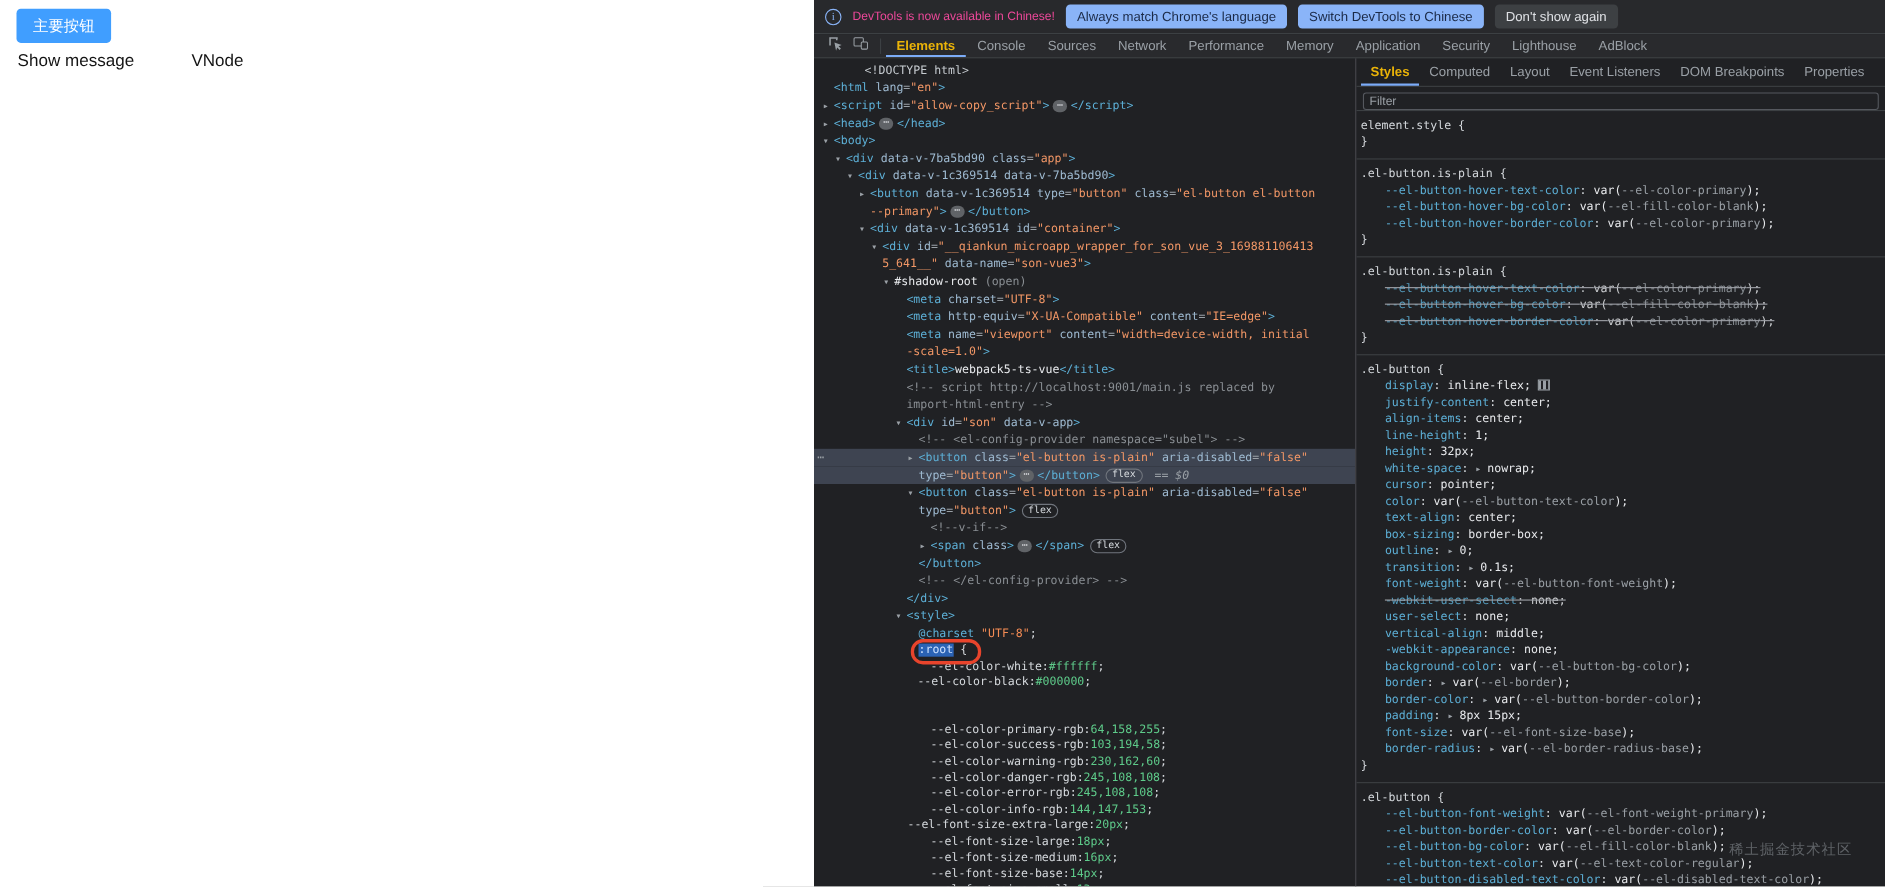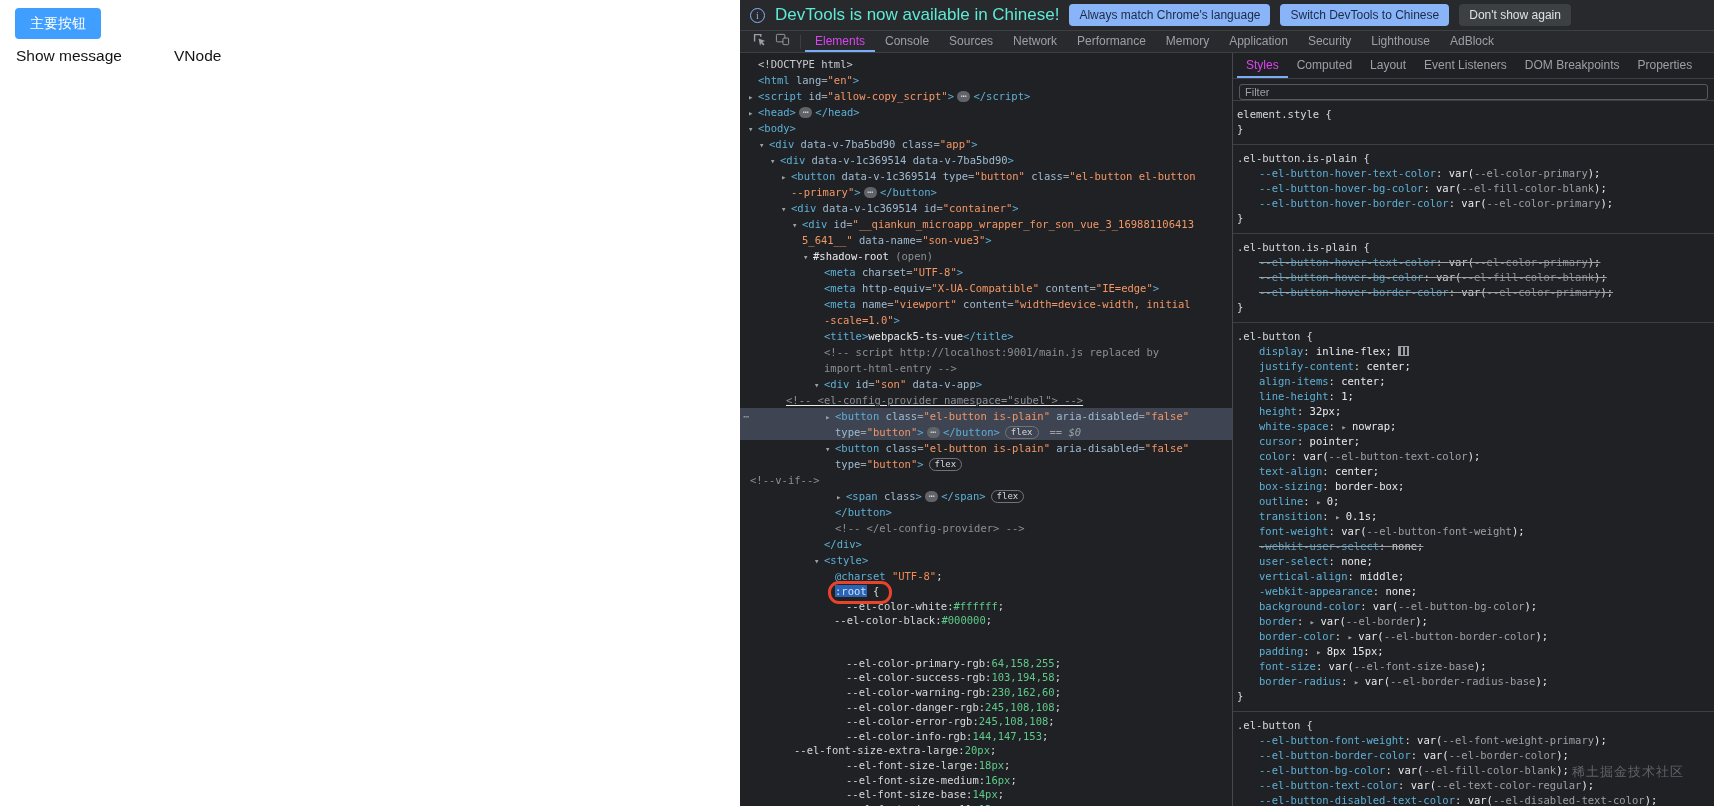--- a/index.html
+++ b/index.html
@@ -17,46 +17,46 @@
 
   
   .devtools { position:absolute; left:740px; top:0; width:974px; height:100%;
               background:#202124; color:#e8eaed; }
 
   .infobar { display:flex; align-items:center; height:31px; background:#28292c;
              border-bottom:1px solid #3c4043; padding:0 10px; gap:10px; }
   .info-icon { flex:none; width:15px; height:15px; border-radius:50%;
                border:1.5px solid #8ab4f8; color:#8ab4f8; font-size:10px;
                text-align:center; line-height:13px; font-family:"Liberation Serif",serif; }
-  .info-msg { font-size:17px; color:#5eead4; white-space:nowrap; }
+  .info-msg { font-size:11px; color:#ec4899; white-space:nowrap; }
   .ib-btn { font-size:12px; border:none; border-radius:4px; padding:4px 10px;
             white-space:nowrap; font-family:"Liberation Sans",sans-serif; }
   .ib-btn.blue { background:#8ab4f8; color:#1b2a47; }
   .ib-btn.gray { background:#3d4043; color:#dfe1e5; }
 
   .tabbar { display:flex; align-items:center; height:22px; background:#292a2d;
             border-bottom:1px solid #3c4043; padding-left:6px; }
   .tb-icons { display:flex; align-items:center; gap:8px; padding:0 6px; }
   .tb-sep { width:1px; height:14px; background:#3c4043; margin:0 4px; }
   .tabs { display:flex; height:100%; }
   .tab { padding:0 10px; line-height:21px; font-size:12px; color:#9aa0a6; white-space:nowrap; }
-  .tab.on { color:#d946ef; box-shadow:inset 0 -2px 0 #7cacf8; }
+  .tab.on { color:#eab308; box-shadow:inset 0 -2px 0 #7cacf8;font-weight:bold; }
 
   .main { position:relative; display:flex; height:753px; }
 
   
   .elements-panel { position:relative; width:492px; height:100%; overflow:hidden;
                     padding-top:3px; font-family:"DejaVu Sans Mono",monospace; font-size:10.5px; }
   .ln { height:16px; line-height:16px; white-space:nowrap; position:relative; }
   .ln.css { height:14.6px; line-height:14.6px; }
   .ln.selrow { background:#3e4451; }
   .gut { position:absolute; left:3px; color:#9aa0a6; }
   .tk-sp { display:inline-block; width:10px; }
   .tk-a { display:inline-block; width:10px; color:#9aa0a6; font-size:9px; }
-  .tk-doc { color:#c6cbd0; }
+  .tk-doc { color:#c6cbd0;margin-left:28px; }
   .tk-tag { color:#5db0d7; }
   .tk-at { color:#9fbbd2; }
   .tk-eq { color:#9aa0a6; }
   .tk-v { color:#f29766; }
   .tk-tx { color:#e8eaed; }
   .tk-c { color:#8a8f94; }
   .tk-d { color:#9aa0a6; font-style:italic; margin-left:6px; }
   .tk-sh { color:#e8eaed; }
   .tk-ar { color:#5db0d7; }
   .tk-cs { color:#f28b54; }
@@ -170,42 +170,42 @@
             <div class="ln" style="padding-left: 52px;"><span class="tk-sp"></span><span class="tk-v">5_641__"</span><span class="tk-at"> data-name</span><span class="tk-eq">=</span><span class="tk-v">"son-vue3"</span><span class="tk-tag">&gt;</span></div>
             <div class="ln" style="padding-left: 63px;"><span class="tk-a">▾</span><span class="tk-sh">#shadow-root</span><span class="tk-c"> (open)</span></div>
             <div class="ln" style="padding-left: 74px;"><span class="tk-sp"></span><span class="tk-tag">&lt;meta</span><span class="tk-at"> charset</span><span class="tk-eq">=</span><span class="tk-v">"UTF-8"</span><span class="tk-tag">&gt;</span></div>
             <div class="ln" style="padding-left: 74px;"><span class="tk-sp"></span><span class="tk-tag">&lt;meta</span><span class="tk-at"> http-equiv</span><span class="tk-eq">=</span><span class="tk-v">"X-UA-Compatible"</span><span class="tk-at"> content</span><span class="tk-eq">=</span><span class="tk-v">"IE=edge"</span><span class="tk-tag">&gt;</span></div>
             <div class="ln" style="padding-left: 74px;"><span class="tk-sp"></span><span class="tk-tag">&lt;meta</span><span class="tk-at"> name</span><span class="tk-eq">=</span><span class="tk-v">"viewport"</span><span class="tk-at"> content</span><span class="tk-eq">=</span><span class="tk-v">"width=device-width, initial</span></div>
             <div class="ln" style="padding-left: 74px;"><span class="tk-sp"></span><span class="tk-v">-scale=1.0"</span><span class="tk-tag">&gt;</span></div>
             <div class="ln" style="padding-left: 74px;"><span class="tk-sp"></span><span class="tk-tag">&lt;title&gt;</span><span class="tk-tx">webpack5-ts-vue</span><span class="tk-tag">&lt;/title&gt;</span></div>
             <div class="ln" style="padding-left: 74px;"><span class="tk-sp"></span><span class="tk-c">&lt;!--   script http://localhost:9001/main.js replaced by</span></div>
             <div class="ln" style="padding-left: 74px;"><span class="tk-sp"></span><span class="tk-c">import-html-entry --&gt;</span></div>
             <div class="ln" style="padding-left: 74px;"><span class="tk-a">▾</span><span class="tk-tag">&lt;div</span><span class="tk-at"> id</span><span class="tk-eq">=</span><span class="tk-v">"son"</span><span class="tk-at"> data-v-app</span><span class="tk-tag">&gt;</span></div>
-            <div class="ln" style="padding-left: 36px; text-decoration: underline;"><span class="tk-sp"></span><span class="tk-c">&lt;!-- &lt;el-config-provider namespace="subel"&gt; --&gt;</span></div>
+            <div class="ln" style="padding-left: 85px;"><span class="tk-sp"></span><span class="tk-c">&lt;!-- &lt;el-config-provider namespace="subel"&gt; --&gt;</span></div>
             <div class="ln selrow" style="padding-left: 85px;"><span class="gut">⋯</span><span class="tk-a">▸</span><span class="tk-tag">&lt;button</span><span class="tk-at"> class</span><span class="tk-eq">=</span><span class="tk-v">"el-button is-plain"</span><span class="tk-at"> aria-disabled</span><span class="tk-eq">=</span><span class="tk-v">"false"</span></div>
             <div class="ln selrow" style="padding-left: 85px;"><span class="tk-sp"></span><span class="tk-at">type</span><span class="tk-eq">=</span><span class="tk-v">"button"</span><span class="tk-tag">&gt;</span><span class="bdg-e">⋯</span><span class="tk-tag">&lt;/button&gt;</span><span class="bdg-f">flex</span><span class="tk-d">== $0</span></div>
             <div class="ln" style="padding-left: 85px;"><span class="tk-a">▾</span><span class="tk-tag">&lt;button</span><span class="tk-at"> class</span><span class="tk-eq">=</span><span class="tk-v">"el-button is-plain"</span><span class="tk-at"> aria-disabled</span><span class="tk-eq">=</span><span class="tk-v">"false"</span></div>
             <div class="ln" style="padding-left: 85px;"><span class="tk-sp"></span><span class="tk-at">type</span><span class="tk-eq">=</span><span class="tk-v">"button"</span><span class="tk-tag">&gt;</span><span class="bdg-f">flex</span></div>
-            <div class="ln" style=""><span class="tk-sp"></span><span class="tk-c">&lt;!--v-if--&gt;</span></div>
+            <div class="ln" style="padding-left: 96px;"><span class="tk-sp"></span><span class="tk-c">&lt;!--v-if--&gt;</span></div>
             <div class="ln" style="padding-left: 96px;"><span class="tk-a">▸</span><span class="tk-tag">&lt;span</span><span class="tk-at"> class</span><span class="tk-tag">&gt;</span><span class="bdg-e">⋯</span><span class="tk-tag">&lt;/span&gt;</span><span class="bdg-f">flex</span></div>
             <div class="ln" style="padding-left: 85px;"><span class="tk-sp"></span><span class="tk-tag">&lt;/button&gt;</span></div>
             <div class="ln" style="padding-left: 85px;"><span class="tk-sp"></span><span class="tk-c">&lt;!-- &lt;/el-config-provider&gt; --&gt;</span></div>
             <div class="ln" style="padding-left: 74px;"><span class="tk-sp"></span><span class="tk-tag">&lt;/div&gt;</span></div>
             <div class="ln" style="padding-left: 74px;"><span class="tk-a">▾</span><span class="tk-tag">&lt;style&gt;</span></div>
             <div class="ln" style="padding-left: 85px;"><span class="tk-sp"></span><span class="tk-ar">@charset</span><span class="tk-cs"> "UTF-8"</span><span class="tk-cn">;</span></div>
             <div class="ln css" style="padding-left: 85px;"><span class="tk-sp"></span><span class="tk-rs">:root</span><span class="tk-cn"> {</span></div>
             <div class="ln css" style="padding-left: 96px;"><span class="tk-sp"></span><span class="tk-cn">--el-color-white:</span><span class="tk-cv">#ffffff</span><span class="tk-cn">;</span></div>
             <div class="ln css" style="padding-left: 84px;"><span class="tk-sp"></span><span class="tk-cn">--el-color-black:</span><span class="tk-cv">#000000</span><span class="tk-cn">;</span></div>
             <div class="ln css" style="padding-left: 96px; margin-top: 28px;"><span class="tk-sp"></span><span class="tk-cn">--el-color-primary-rgb:</span><span class="tk-cv">64,158,255</span><span class="tk-cn">;</span></div>
             <div class="ln css" style="padding-left: 96px;"><span class="tk-sp"></span><span class="tk-cn">--el-color-success-rgb:</span><span class="tk-cv">103,194,58</span><span class="tk-cn">;</span></div>
             <div class="ln css" style="padding-left: 96px;"><span class="tk-sp"></span><span class="tk-cn">--el-color-warning-rgb:</span><span class="tk-cv">230,162,60</span><span class="tk-cn">;</span></div>
             <div class="ln css" style="padding-left: 96px;"><span class="tk-sp"></span><span class="tk-cn">--el-color-danger-rgb:</span><span class="tk-cv">245,108,108</span><span class="tk-cn">;</span></div>
             <div class="ln css" style="padding-left: 96px;"><span class="tk-sp"></span><span class="tk-cn">--el-color-error-rgb:</span><span class="tk-cv">245,108,108</span><span class="tk-cn">;</span></div>
             <div class="ln css" style="padding-left: 96px;"><span class="tk-sp"></span><span class="tk-cn">--el-color-info-rgb:</span><span class="tk-cv">144,147,153</span><span class="tk-cn">;</span></div>
-            <div class="ln css" style="padding-left: 44px;"><span class="tk-sp"></span><span class="tk-cn">--el-font-size-extra-large:</span><span class="tk-cv">20px</span><span class="tk-cn">;</span></div>
+            <div class="ln css" style="padding-left: 75px;"><span class="tk-sp"></span><span class="tk-cn">--el-font-size-extra-large:</span><span class="tk-cv">20px</span><span class="tk-cn">;</span></div>
             <div class="ln css" style="padding-left: 96px;"><span class="tk-sp"></span><span class="tk-cn">--el-font-size-large:</span><span class="tk-cv">18px</span><span class="tk-cn">;</span></div>
             <div class="ln css" style="padding-left: 96px;"><span class="tk-sp"></span><span class="tk-cn">--el-font-size-medium:</span><span class="tk-cv">16px</span><span class="tk-cn">;</span></div>
             <div class="ln css" style="padding-left: 96px;"><span class="tk-sp"></span><span class="tk-cn">--el-font-size-base:</span><span class="tk-cv">14px</span><span class="tk-cn">;</span></div>
             <div class="ln css" style="padding-left: 96px;"><span class="tk-sp"></span><span class="tk-cn">--el-font-size-small:</span><span class="tk-cv">13px</span><span class="tk-cn">;</span></div>
             <div class="ln css" style="padding-left: 96px;"><span class="tk-sp"></span><span class="tk-cn">--el-font-size-extra-small:</span><span class="tk-cv">12px</span><span class="tk-cn">;</span></div>
             <div class="ln css" style="padding-left: 96px;"><span class="tk-sp"></span><span class="tk-cn">--el-font-family:</span><span class="tk-cs">"Helvetica Neue"</span><span class="tk-cn">,Helvetica,</span><span class="tk-cs">"Pi</span></div>
           </div>
         <div class="red-annot"></div>
       </div>
 

